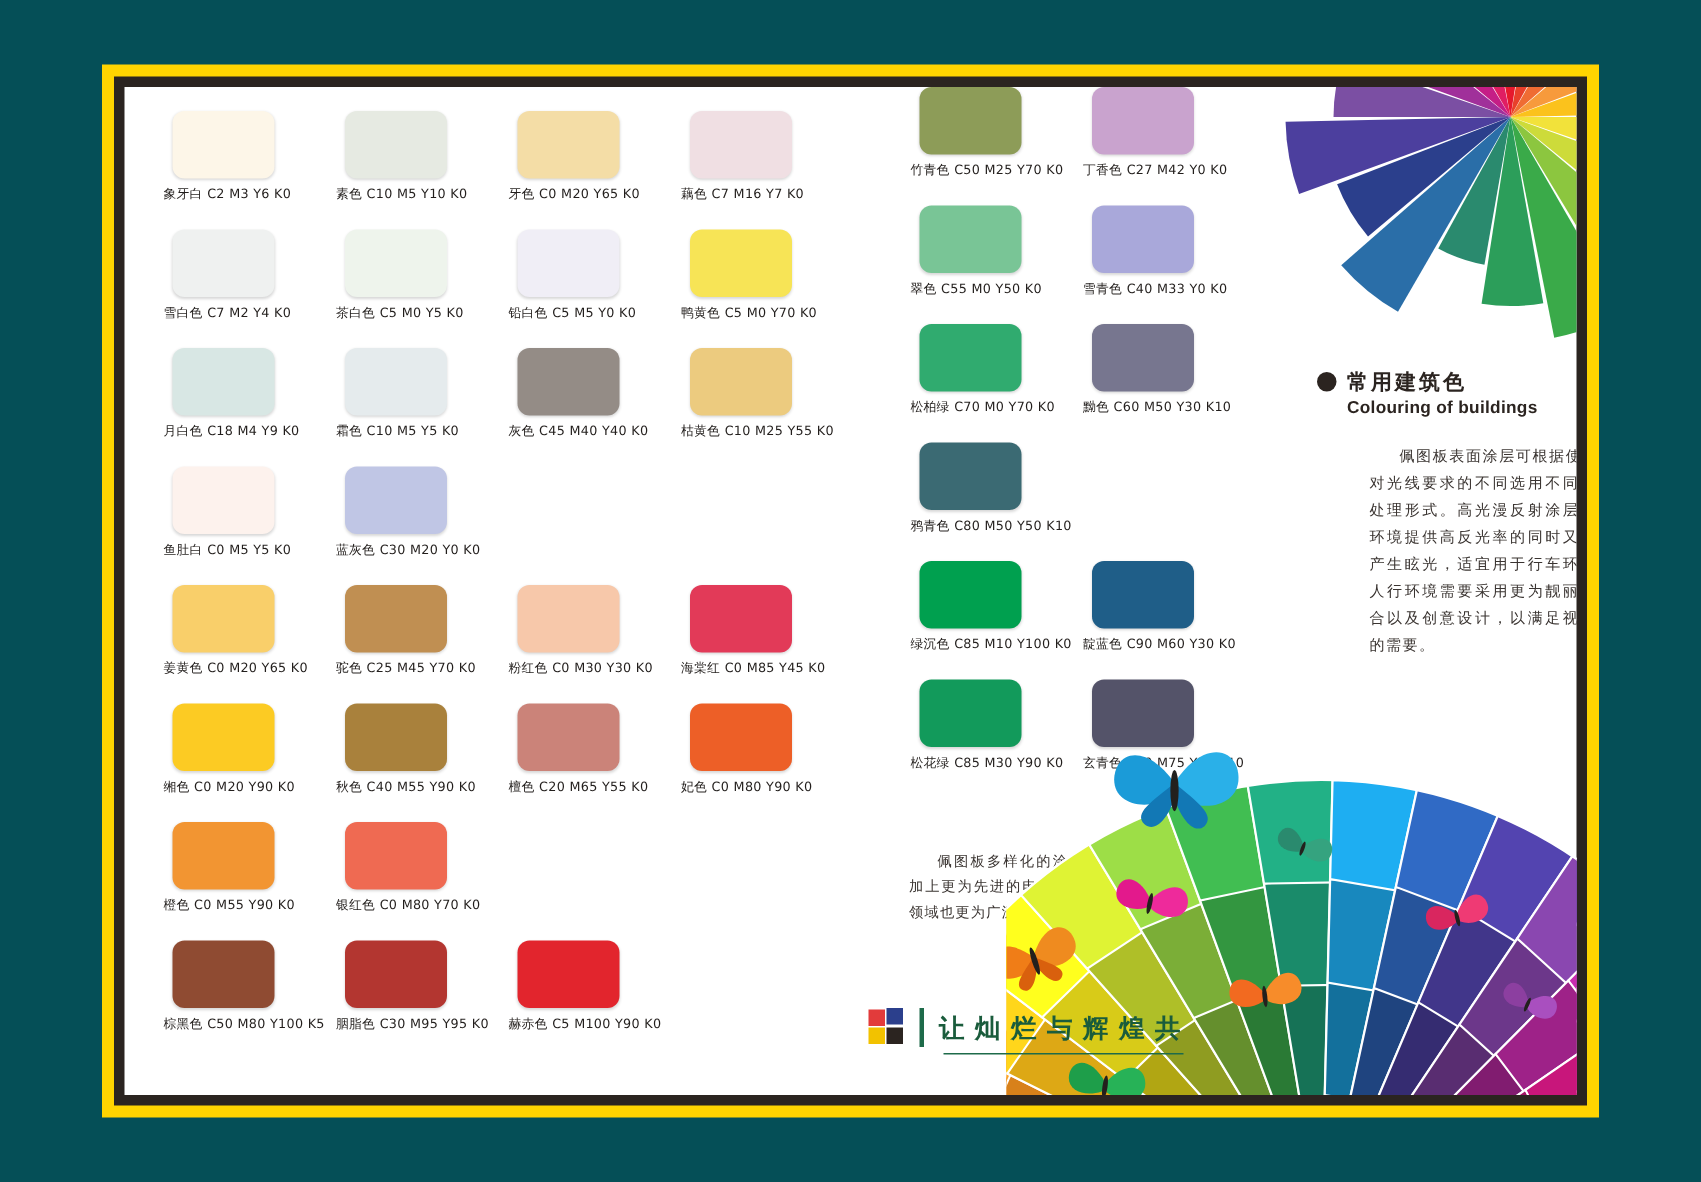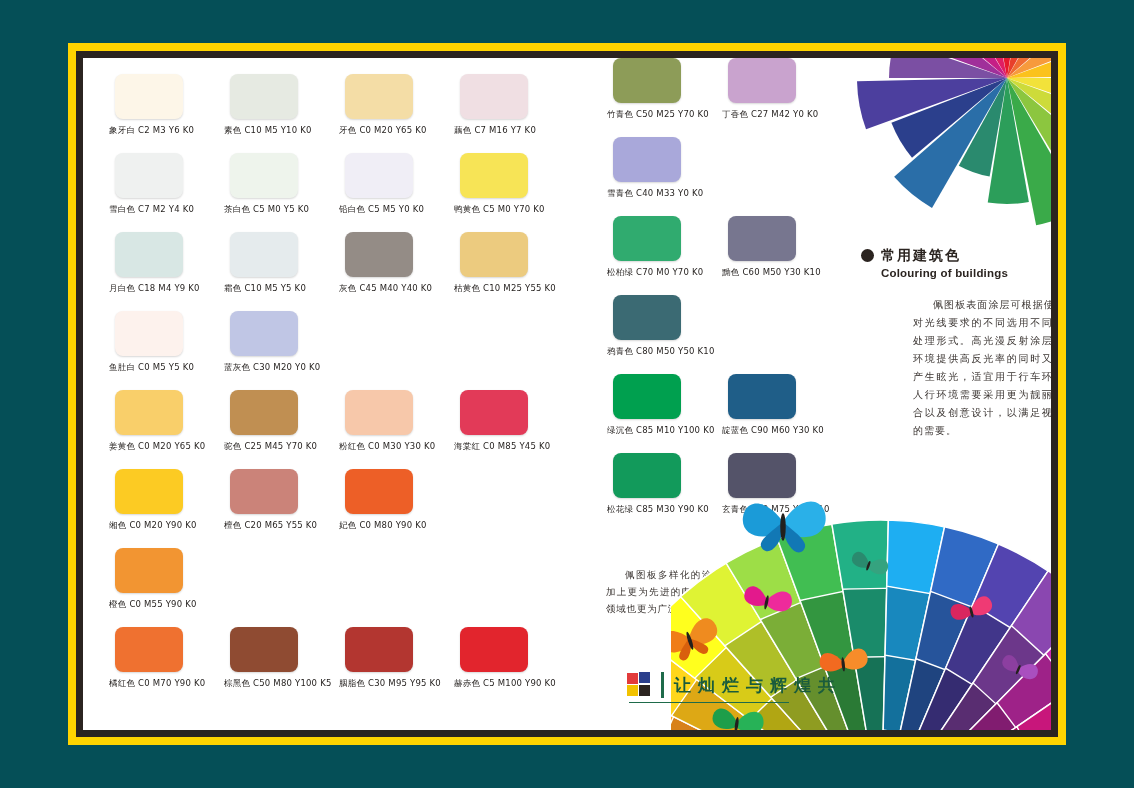--- a/index.html
+++ b/index.html
@@ -46,21 +46,21 @@
   .block-right{position:absolute;left:512px;top:0;}
 
   .rowL{display:flex;height:79px;}
   .rowR{display:flex;height:79px;}
   .slot{width:115px;}
   .slot .chip{margin-left:18px;}
   .slot .cap{margin-left:12px;}
 
   
   .heading{
-    position:absolute;left:778px;top:188px;width:190px;
+    position:absolute;left:795px;top:188px;width:190px;
   }
   .heading .dot{
     display:inline-block;width:13px;height:13px;border-radius:50%;
     background:#2b2420;vertical-align:-2px;margin-right:7px;
   }
   .heading .cn{
     display:inline-block;font-size:14px;font-weight:bold;color:#2b2420;
     letter-spacing:2px;
     font-family:"DejaVu Sans","Liberation Sans",sans-serif;
   }
@@ -79,21 +79,21 @@
     font-size:9.5px;line-height:17px;color:#3a3431;text-align:justify;
     text-indent:19px;letter-spacing:.8px;
     font-family:"DejaVu Serif","Liberation Serif",serif;
   }
 
   
   .fan{position:absolute;right:-40px;bottom:-120px;width:420px;height:360px;pointer-events:none;}
 
   
   .slogan{
-    position:absolute;left:544px;bottom:32px;display:flex;align-items:center;
+    position:absolute;left:496px;bottom:32px;display:flex;align-items:center;
   }
   .slogan .mark{width:26px;height:26px;position:relative;margin-right:8px;}
   .slogan .mark i{position:absolute;width:11px;height:11px;display:block;}
   .slogan .mark i.a{left:0;top:1px;background:#e23b3b;}
   .slogan .mark i.b{left:12px;top:0;background:#2b3f8c;}
   .slogan .mark i.c{left:0;top:13px;background:#f2c200;}
   .slogan .mark i.d{left:12px;top:13px;background:#2b2420;}
   .slogan .bar{width:3px;height:26px;background:#1e6b4a;margin-right:10px;}
   .slogan .txt{
     font-size:17px;color:#1a5c3c;letter-spacing:7px;font-weight:bold;
@@ -218,39 +218,43 @@
             <div class="chip" style="background: rgb(226, 58, 88);"></div>
             <div class="cap"><span class="nm">海棠红</span><span>C0 M85 Y45 K0</span></div>
           </div>
         </div>
         <div class="rowL">
           <div class="slot">
             <div class="chip" style="background: rgb(252, 203, 35);"></div>
             <div class="cap"><span class="nm">缃色</span><span>C0 M20 Y90 K0</span></div>
           </div>
           <div class="slot">
+            <div class="chip" style="background: rgb(169, 129, 60);"></div>
+            <div class="cap"><span class="nm">秋色</span><span>C40 M55 Y90 K0</span></div>
+          </div>
+          <div class="slot">
             <div class="chip" style="background: rgb(203, 131, 121);"></div>
             <div class="cap"><span class="nm">檀色</span><span>C20 M65 Y55 K0</span></div>
           </div>
           <div class="slot">
             <div class="chip" style="background: rgb(237, 95, 39);"></div>
             <div class="cap"><span class="nm">妃色</span><span>C0 M80 Y90 K0</span></div>
           </div>
         </div>
         <div class="rowL">
           <div class="slot">
             <div class="chip" style="background: rgb(242, 149, 50);"></div>
             <div class="cap"><span class="nm">橙色</span><span>C0 M55 Y90 K0</span></div>
           </div>
-        </div>
-        <div class="rowL">
-          <div class="slot">
-            <div class="chip" style="background: rgb(239, 113, 48);"></div>
-            <div class="cap"><span class="nm">橘红色</span><span>C0 M70 Y90 K0</span></div>
-          </div>
+          <div class="slot">
+            <div class="chip" style="background: rgb(239, 106, 82);"></div>
+            <div class="cap"><span class="nm">银红色</span><span>C0 M80 Y70 K0</span></div>
+          </div>
+        </div>
+        <div class="rowL">
           <div class="slot">
             <div class="chip" style="background: rgb(143, 75, 50);"></div>
             <div class="cap"><span class="nm">棕黑色</span><span>C50 M80 Y100 K5</span></div>
           </div>
           <div class="slot">
             <div class="chip" style="background: rgb(179, 54, 48);"></div>
             <div class="cap"><span class="nm">胭脂色</span><span>C30 M95 Y95 K0</span></div>
           </div>
           <div class="slot">
             <div class="chip" style="background: rgb(226, 37, 45);"></div>
@@ -264,20 +268,24 @@
           <div class="slot">
             <div class="chip" style="background: rgb(141, 156, 88);"></div>
             <div class="cap"><span class="nm">竹青色</span><span>C50 M25 Y70 K0</span></div>
           </div>
           <div class="slot">
             <div class="chip" style="background: rgb(201, 163, 206);"></div>
             <div class="cap"><span class="nm">丁香色</span><span>C27 M42 Y0 K0</span></div>
           </div>
         </div>
         <div class="rowR">
+          <div class="slot">
+            <div class="chip" style="background: rgb(121, 197, 150);"></div>
+            <div class="cap"><span class="nm">翠色</span><span>C55 M0 Y50 K0</span></div>
+          </div>
           <div class="slot">
             <div class="chip" style="background: rgb(169, 168, 218);"></div>
             <div class="cap"><span class="nm">雪青色</span><span>C40 M33 Y0 K0</span></div>
           </div>
         </div>
         <div class="rowR">
           <div class="slot">
             <div class="chip" style="background: rgb(48, 171, 111);"></div>
             <div class="cap"><span class="nm">松柏绿</span><span>C70 M0 Y70 K0</span></div>
           </div>

